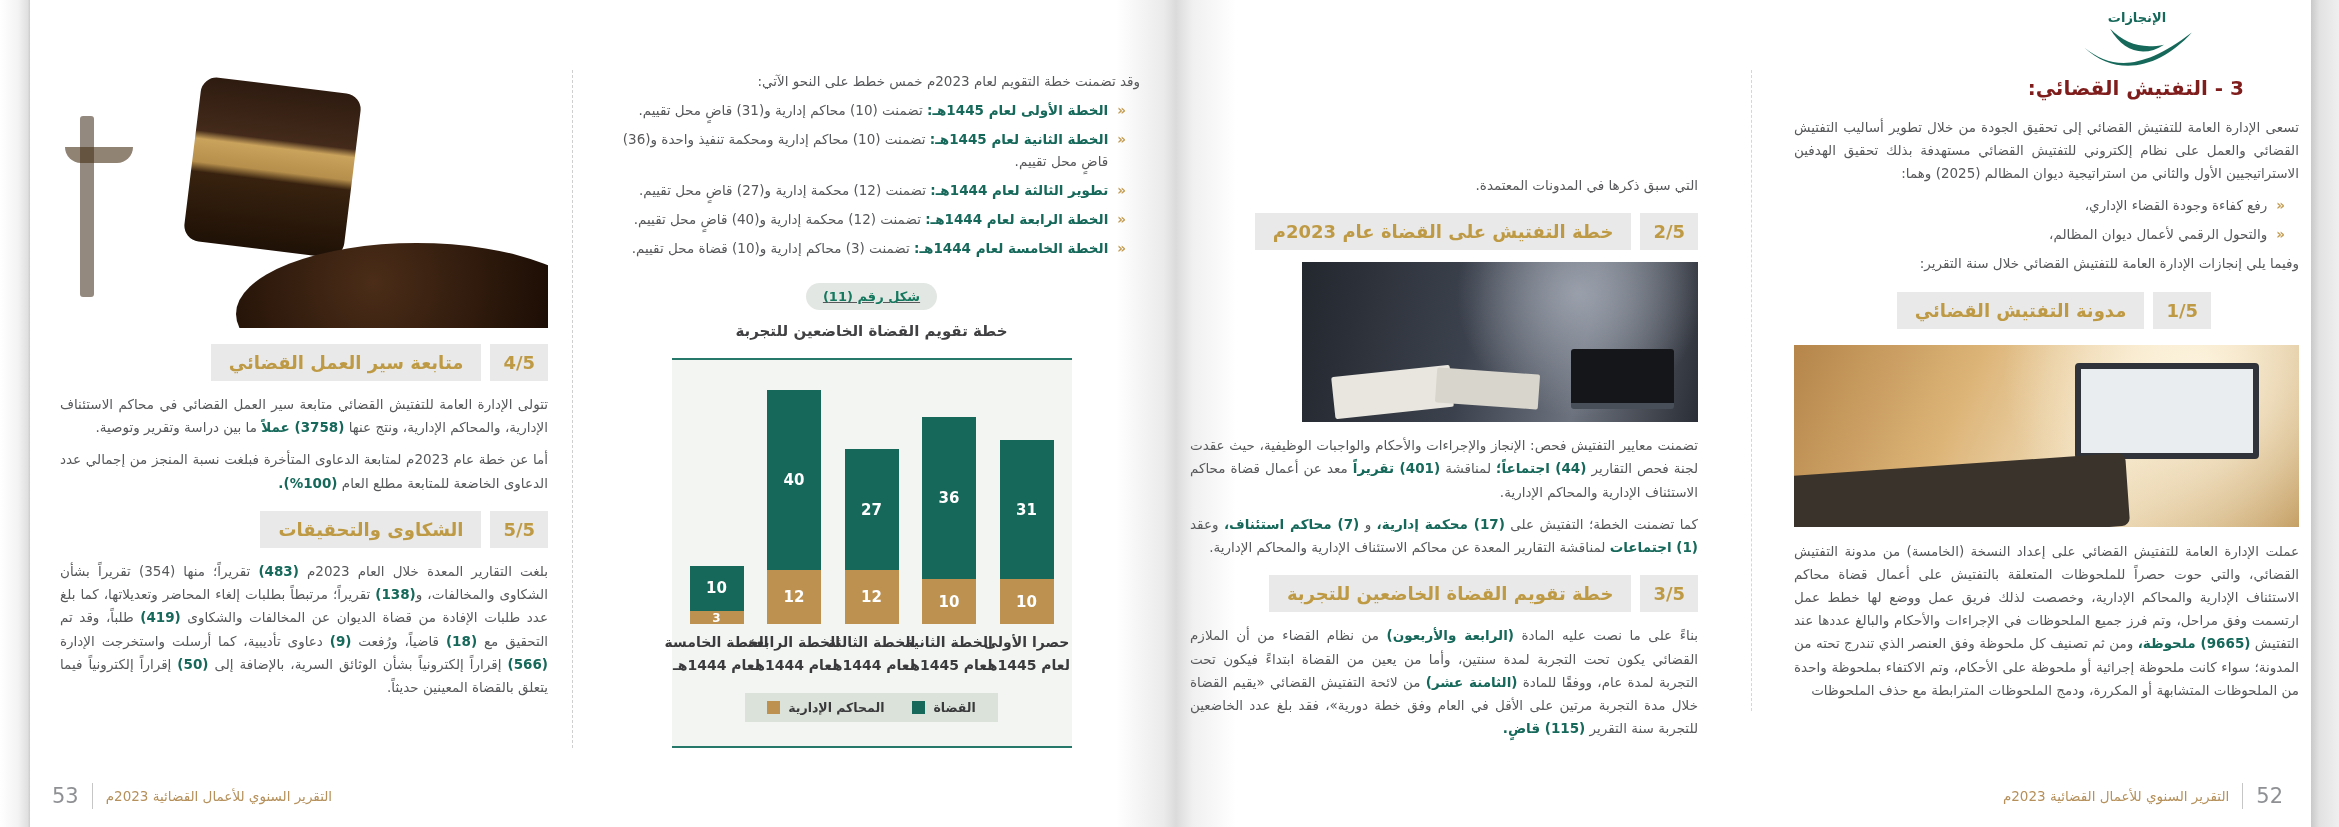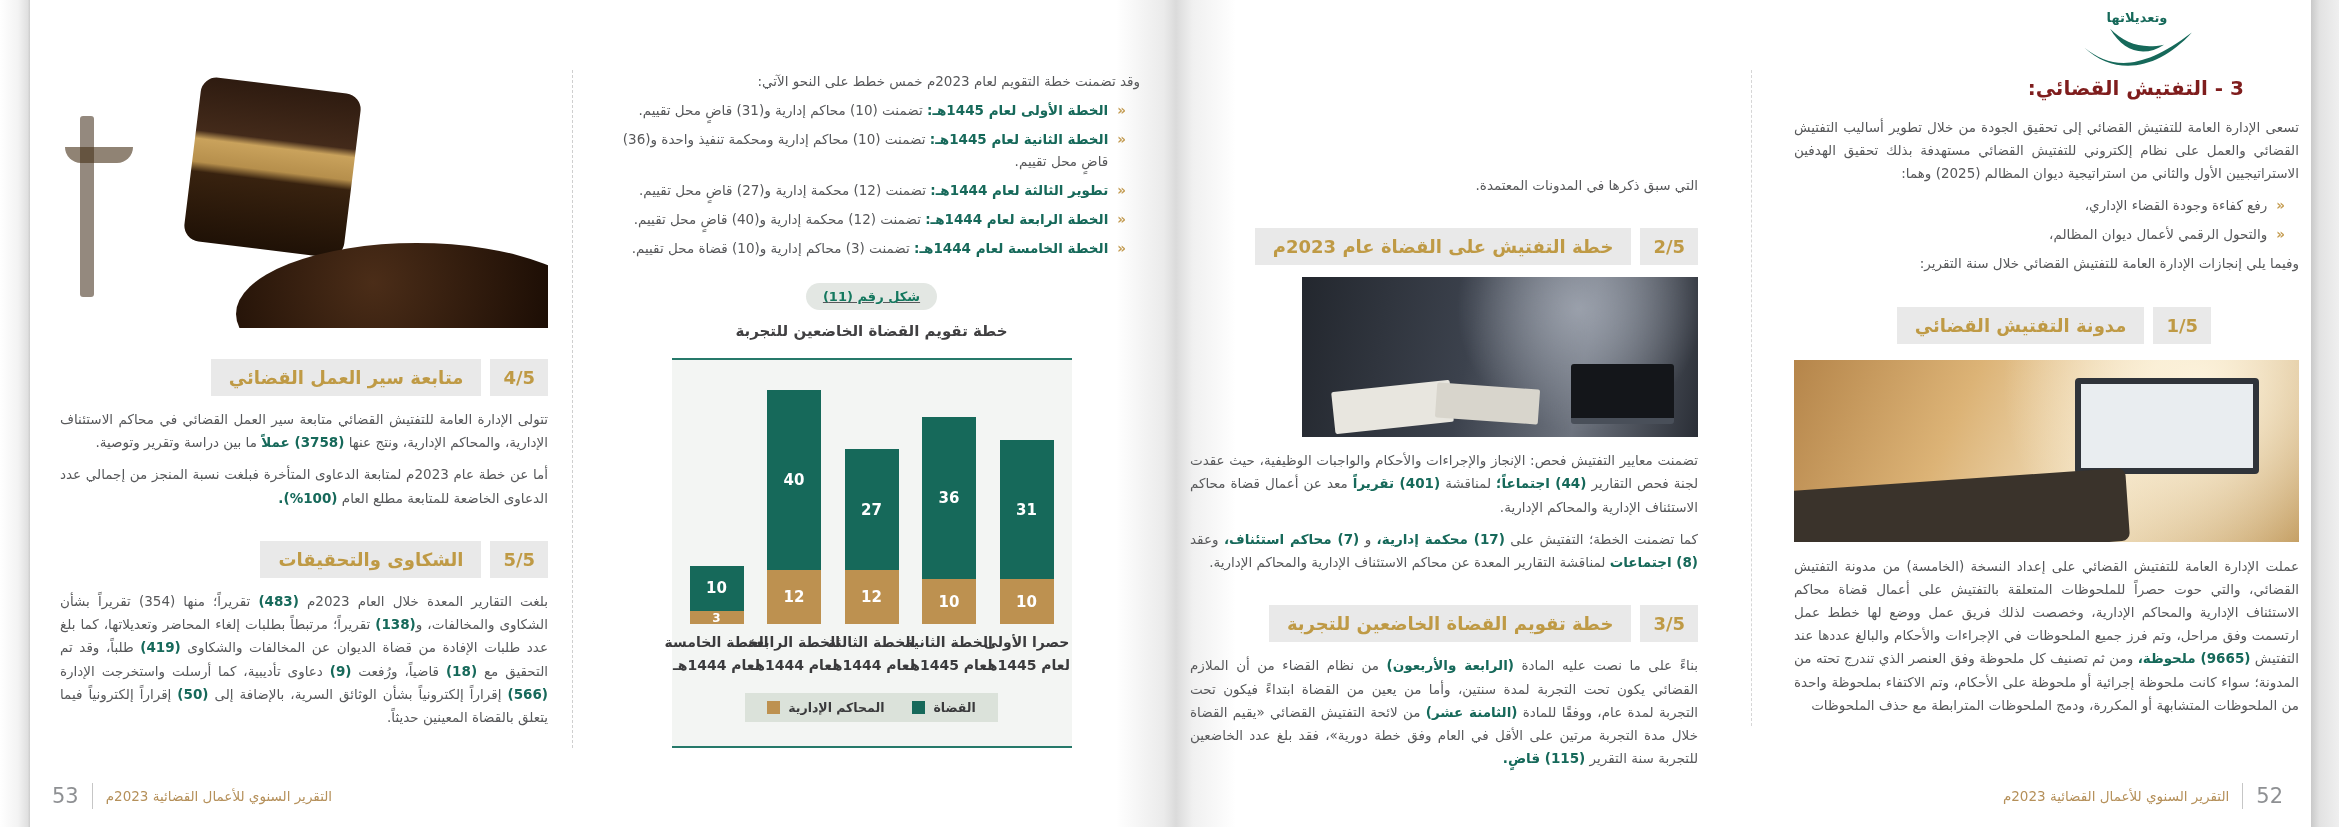--- a/index.html
+++ b/index.html
@@ -25,21 +25,21 @@
   .hl{color:#16695a;font-weight:bold;}
   .main-title{color:#7f1d1d;font-size:20px;font-weight:bold;margin:6px 55px 16px 0;}
 
   .bullet{display:flex;gap:9px;font-size:13.5px;line-height:1.62;margin:7px 14px 7px 0;}
   .chev{color:#c59d52;font-weight:bold;flex:none;}
   .lead{color:#16695a;font-weight:bold;}
 
   .sec-head{display:flex;gap:9px;margin:16px 0 12px;}
   .sec-head.indent{margin-right:88px;}
   .sec-num,.sec-title{background:#e9e9e9;color:#bf9a45;font-weight:bold;
-      font-size:18px;padding:8px 13px;white-space:nowrap;margin-top:15px;}
+      font-size:18px;padding:8px 13px;white-space:nowrap;}
   .sec-title{padding:8px 18px;}
 
   .photo{position:relative;overflow:hidden;}
   .photo i{position:absolute;display:block;}
   .gavel{height:258px;margin-bottom:8px;
      background:radial-gradient(circle at 15% 20%,#f0e4cc 0%,rgba(240,228,204,0) 45%),
      linear-gradient(115deg,#e6d5b8 0%,#c3a172 30%,#8a6742 62%,#4d3категория 0),
      linear-gradient(115deg,#e6d5b8 0%,#c3a172 30%,#8a6742 62%,#4d331d 100%);}
   .g-head{left:27%;top:6%;width:33%;height:64%;border-radius:16px;transform:rotate(7deg);
      background:linear-gradient(180deg,#2e1b10 0%,#432a1a 33%,#c9a25c 38%,#b68f4c 52%,#38220f 58%,#1f1106 100%);}
@@ -235,21 +235,21 @@
     <div class="footer footer-left" dir="ltr">
       <span class="pnum">53</span>
       <span class="fdiv"></span>
       <span class="ftext">التقرير السنوي للأعمال القضائية 2023م</span>
     </div>
   </div>
 
   <div class="page page-right" dir="rtl">
 
     <div class="logo">
-      <div class="logo-word">وتعديلاتها</div>
+      <div class="logo-word">الإنجازات</div>
       <svg width="118" height="52" viewBox="0 0 120 56">
         <path d="M2 22 C 32 46, 64 47, 118 6 C 82 46, 36 54, 2 22 Z" fill="#16695a"></path>
         <path d="M30 2 C 46 18, 64 24, 88 19 C 67 33, 44 27, 30 2 Z" fill="#16695a"></path>
       </svg>
     </div>
 
     <div class="cols">
 
       <section class="col col-main">
         <h1 class="main-title">3 - التفتيش القضائي:</h1>
@@ -287,21 +287,21 @@
           <span class="sec-title">خطة التفتيش على القضاة عام 2023م</span>
         </div>
 
         <div class="photo meeting">
           <i class="m-doc1"></i>
           <i class="m-doc2"></i>
           <i class="m-laptop"></i>
         </div>
 
         <p class="body just"><span>تضمنت معايير التفتيش فحص: الإنجاز والإجراءات والأحكام والواجبات الوظيفية، حيث عقدت لجنة فحص التقارير </span><span class="hl">(44) اجتماعاً؛</span><span> لمناقشة </span><span class="hl">(401) تقريراً</span><span> معد عن أعمال قضاة محاكم الاستئناف الإدارية والمحاكم الإدارية.</span></p>
-        <p class="body just"><span>كما تضمنت الخطة؛ التفتيش على </span><span class="hl">(17) محكمة إدارية،</span><span> و </span><span class="hl">(7) محاكم استئناف،</span><span> وعقد </span><span class="hl">(8) اجتماعات</span><span> لمناقشة التقارير المعدة عن محاكم الاستئناف الإدارية والمحاكم الإدارية.</span></p>
+        <p class="body just"><span>كما تضمنت الخطة؛ التفتيش على </span><span class="hl">(17) محكمة إدارية،</span><span> و </span><span class="hl">(7) محاكم استئناف،</span><span> وعقد </span><span class="hl">(1) اجتماعات</span><span> لمناقشة التقارير المعدة عن محاكم الاستئناف الإدارية والمحاكم الإدارية.</span></p>
 
         <div class="sec-head">
           <span class="sec-num">3/5</span>
           <span class="sec-title">خطة تقويم القضاة الخاضعين للتجربة</span>
         </div>
         <p class="body just"><span>بناءً على ما نصت عليه المادة </span><span class="hl">(الرابعة والأربعون)</span><span> من نظام القضاء من أن الملازم القضائي يكون تحت التجربة لمدة سنتين، وأما من يعين من القضاة ابتداءً فيكون تحت التجربة لمدة عام، ووفقًا للمادة </span><span class="hl">(الثامنة عشر)</span><span> من لائحة التفتيش القضائي «يقيم القضاة خلال مدة التجربة مرتين على الأقل في العام وفق خطة دورية»، فقد بلغ عدد الخاضعين للتجربة سنة التقرير </span><span class="hl">(115) قاضٍ.</span></p>
       </section>
     </div>
 
     <div class="footer footer-right" dir="ltr">

